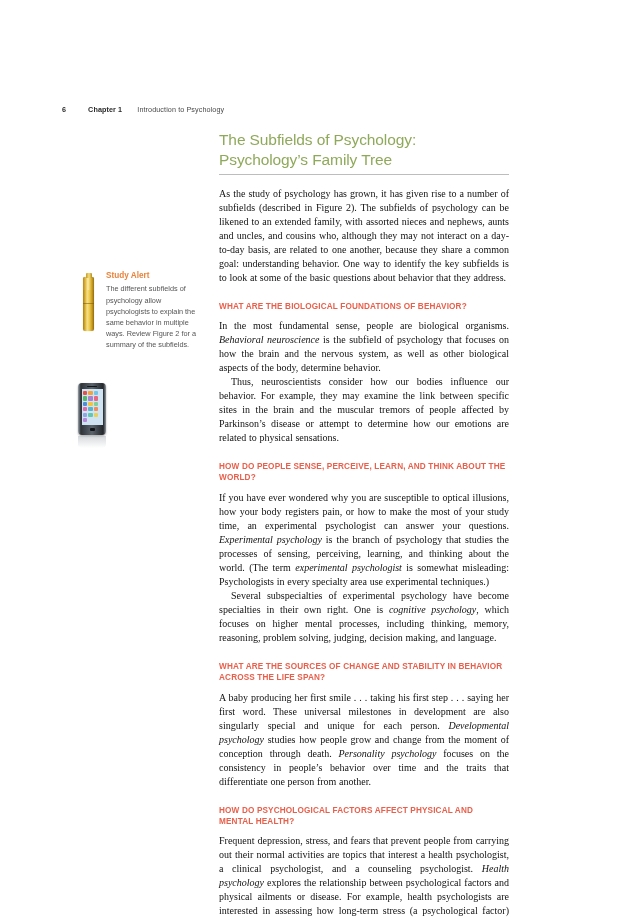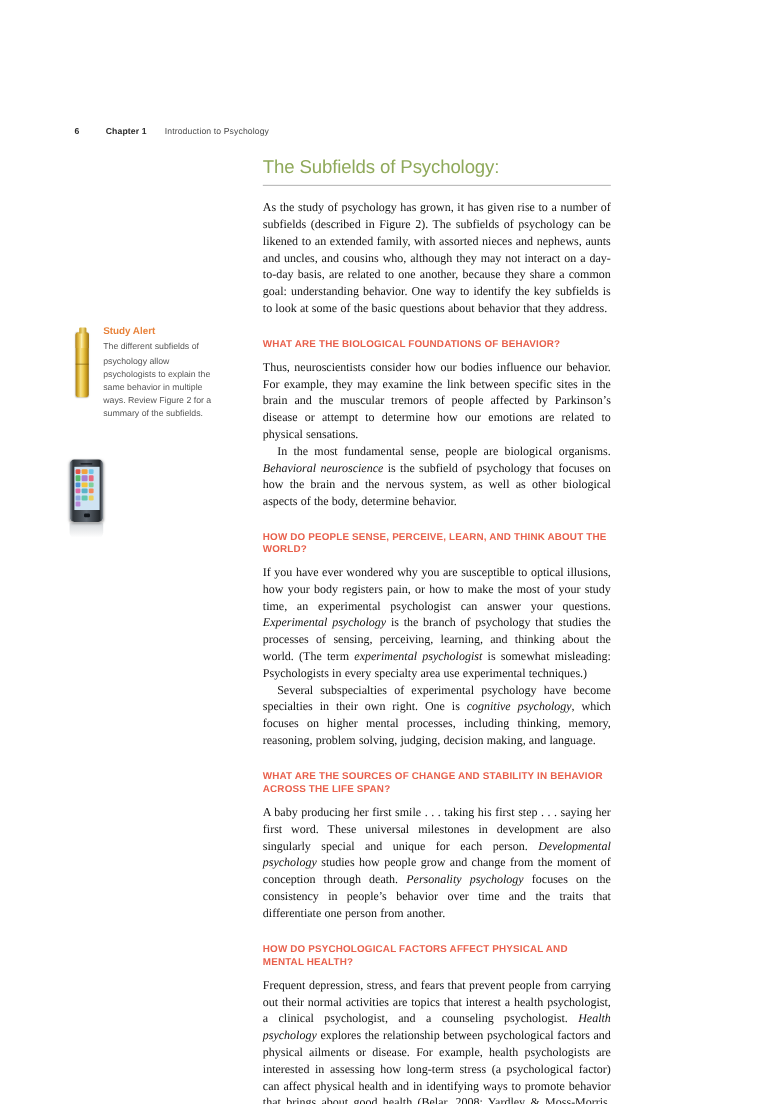--- a/index.html
+++ b/index.html
@@ -97,21 +97,21 @@
     line-height: 1.32;
     margin: 17px 0 7px 0;
     letter-spacing: 0.15px;
     text-transform: uppercase;
   }
 
   
   .side-box {
     position: absolute;
     width: 146px;
-    left: 52px;
+    left: 72px;
   }
   .side-box .sb-inner {
     display: flex;
     align-items: flex-start;
   }
   .side-box .sb-text {
     font-family: "Liberation Sans", sans-serif;
     font-size: 7.3px;
     line-height: 1.52;
     color: #555555;
@@ -301,29 +301,30 @@
         <div class="phone-speaker"></div>
         <div class="phone-home"></div>
         <div class="phone-reflection"></div>
       </div>
     </div>
   </div>
 
   <div class="main-col">
     <h1 class="article-title">
       <span>The Subfields of Psychology:</span><br>
+      <span>Psychology’s Family Tree</span>
     </h1>
     <div class="title-rule"></div>
 
     <p class="body">As the study of psychology has grown, it has given rise to a number of subfields (described in Figure 2). The subfields of psychology can be likened to an extended family, with assorted nieces and nephews, aunts and uncles, and cousins who, although they may not interact on a day-to-day basis, are related to one another, because they share a common goal: understanding behavior. One way to identify the key subfields is to look at some of the basic questions about behavior that they address.</p>
 
     <div id="sections-container">
         <h2 class="sect">WHAT ARE THE BIOLOGICAL FOUNDATIONS OF BEHAVIOR?</h2>
+        <p class="body"><span>In the most fundamental sense, people are biological organisms. </span><i>Behavioral neuroscience</i><span> is the subfield of psychology that focuses on how the brain and the nervous system, as well as other biological aspects of the body, determine behavior.</span></p>
         <p class="body"><span>Thus, neuroscientists consider how our bodies influence our behavior. For example, they may examine the link between specific sites in the brain and the muscular tremors of people affected by Parkinson’s disease or attempt to determine how our emotions are related to physical sensations.</span></p>
-        <p class="body"><span>In the most fundamental sense, people are biological organisms. </span><i>Behavioral neuroscience</i><span> is the subfield of psychology that focuses on how the brain and the nervous system, as well as other biological aspects of the body, determine behavior.</span></p>
         <h2 class="sect">HOW DO PEOPLE SENSE, PERCEIVE, LEARN, AND THINK ABOUT THE WORLD?</h2>
         <p class="body"><span>If you have ever wondered why you are susceptible to optical illusions, how your body registers pain, or how to make the most of your study time, an experimental psychologist can answer your questions. </span><i>Experimental psychology</i><span> is the branch of psychology that studies the processes of sensing, perceiving, learning, and thinking about the world. (The term </span><i>experimental psychologist</i><span> is somewhat misleading: Psychologists in every specialty area use experimental techniques.)</span></p>
         <p class="body"><span>Several subspecialties of experimental psychology have become specialties in their own right. One is </span><i>cognitive psychology</i><span>, which focuses on higher mental processes, including thinking, memory, reasoning, problem solving, judging, decision making, and language.</span></p>
         <h2 class="sect">WHAT ARE THE SOURCES OF CHANGE AND STABILITY IN BEHAVIOR ACROSS THE LIFE SPAN?</h2>
         <p class="body"><span>A baby producing her first smile . . . taking his first step . . . saying her first word. These universal milestones in development are also singularly special and unique for each person. </span><i>Developmental psychology</i><span> studies how people grow and change from the moment of conception through death. </span><i>Personality psychology</i><span> focuses on the consistency in people’s behavior over time and the traits that differentiate one person from another.</span></p>
         <h2 class="sect">HOW DO PSYCHOLOGICAL FACTORS AFFECT PHYSICAL AND MENTAL HEALTH?</h2>
         <p class="body"><span>Frequent depression, stress, and fears that prevent people from carrying out their normal activities are topics that interest a health psychologist, a clinical psychologist, and a counseling psychologist. </span><i>Health psychology</i><span> explores the relationship between psychological factors and physical ailments or disease. For example, health psychologists are interested in assessing how long-term stress (a psychological factor) can affect physical health and in identifying ways to promote behavior that brings about good health (Belar, 2008; Yardley &amp; Moss-Morris, 2009; Proyer et al., 2013).</span></p>
       </div>
   </div>
 

